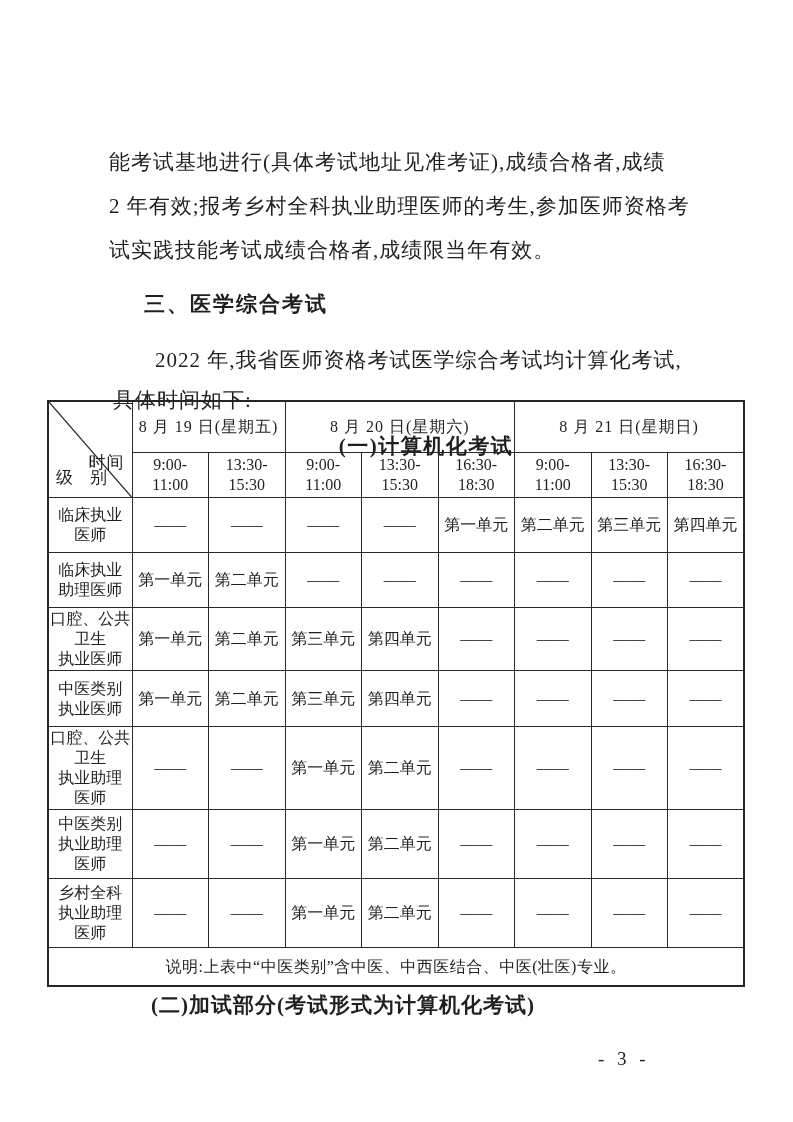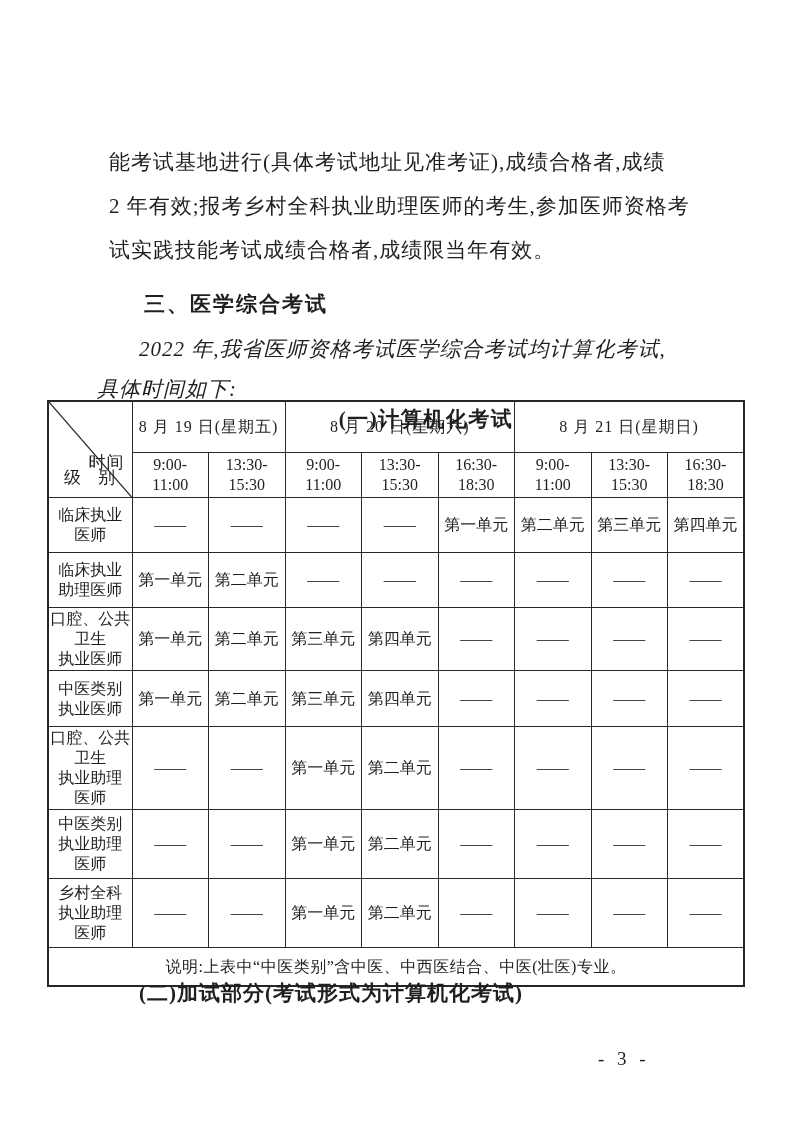--- a/index.html
+++ b/index.html
@@ -10,50 +10,50 @@
     color: #1f1f1f;
     position: relative;
     overflow: hidden;
   }
   .page { position: absolute; inset: 0; }
 
   
   .text-col { position: absolute; left: 97px; top: 128px; width: 616px; font-size: 21px; }
   .para1 { margin: 12px; line-height: 44px; white-space: pre-line; letter-spacing: 1px; }
   .h3 { margin: 5px; line-height: 40px; font-weight: bold; text-indent: 2em; letter-spacing: 2px; }
-  .para2 { margin: 0; line-height: 40px; white-space: pre-line; text-indent: 2em; letter-spacing: 1px; font-style: italic; }
+  .para2 { margin: 16px; line-height: 40px; white-space: pre-line; text-indent: 2em; letter-spacing: 1px; }
   .sub1 { margin: -10px 0 0 0; line-height: 40px; font-weight: bold; text-indent: 2em; letter-spacing: 1.5px; text-align: center; }
 
   
   table.sched {
     position: absolute; left: 47px; top: 400px; width: 698px;
     border-collapse: collapse; table-layout: fixed;
     border: 2px solid #262626;
   }
   table.sched td {
     border: 1px solid #2a2a2a;
     text-align: center; vertical-align: middle;
     padding: 0; font-size: 16px; white-space: pre-line; line-height: 20px;
   }
   td.day { height: 50px; font-size: 17px; letter-spacing: 1px; }
   tr.times td { height: 44px; text-align: center; }
   td.corner { position: relative; }
   .corner-time { position: absolute; top: 7px; right: 7px; font-size: 17px; letter-spacing: 1px; margin-top: 44px; }
-  .corner-level { position: absolute; bottom: 9px; left: 15px; font-size: 17px; margin-top: 24px; }
+  .corner-level { position: absolute; bottom: 9px; left: 7px; font-size: 17px; margin-top: 24px; }
   .diag { position: absolute; inset: 0; width: 100%; height: 100%; display: block; }
   td.rowlabel { line-height: 22px; }
   tr.r-a td { height: 54px; }
   tr.r-b td { height: 62px; }
   tr.r-c td { height: 55px; }
   tr.r-d td { height: 82px; }
   tr.r-e td { height: 68px; }
   td.note { height: 37px; font-size: 16.5px; letter-spacing: 0.5px; margin-left: 15px; }
 
   .sub2 {
-    position: absolute; left: 97px; top: 978px; margin: 0;
+    position: absolute; left: 97px; top: 978px; margin: 12px;
     font-size: 21px; font-weight: bold; text-indent: 2em;
     letter-spacing: 1px; line-height: 30px;
   }
   .pageno {
     position: absolute; left: 598px; top: 1048px;
     font-size: 19px; letter-spacing: 4px;
   }
 </style>
 </head>
 <body>

